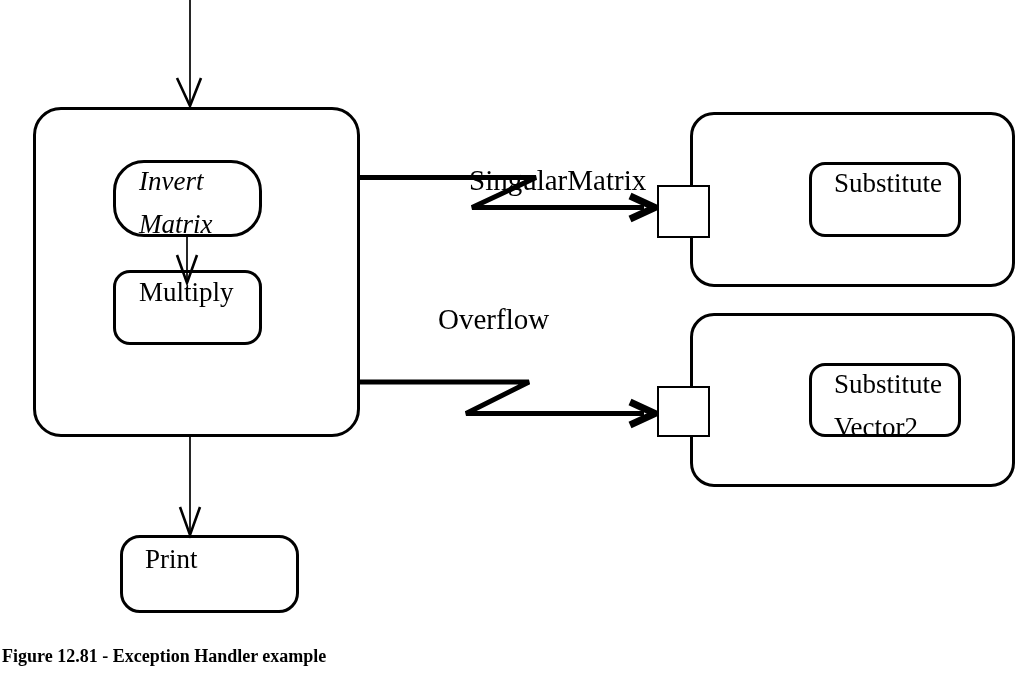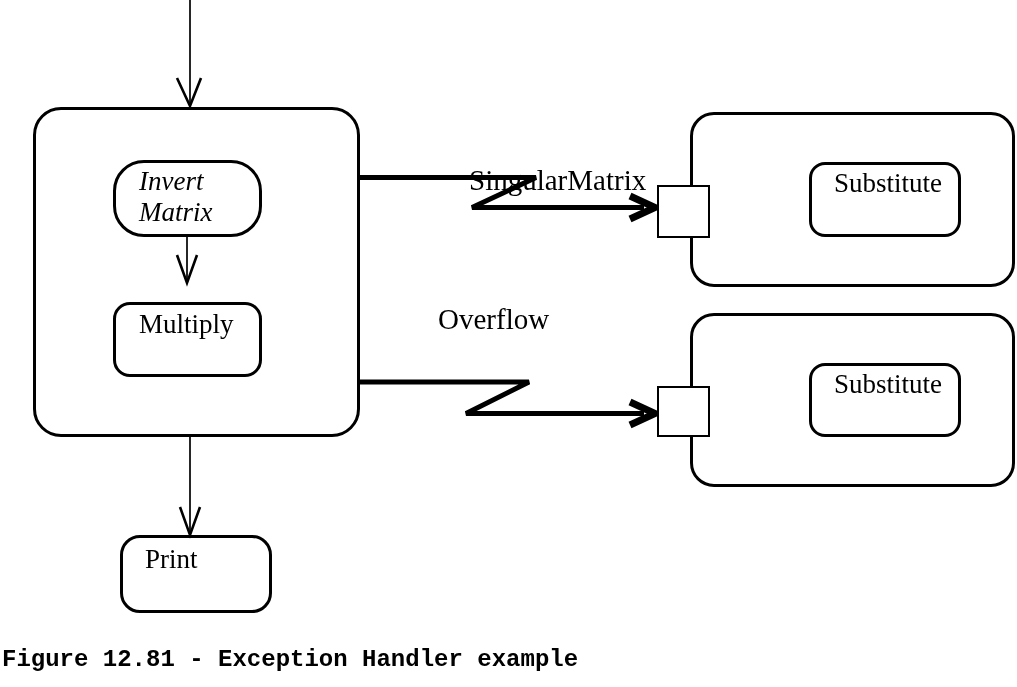--- a/index.html
+++ b/index.html
@@ -38,28 +38,28 @@
     color: #000000;
   }
   .act-invert {
     left: 113px; top: 160px;
     width: 149px; height: 77px;
     border-radius: 31px;
     padding: 3px 0 0 23px;
     font-style: italic;
   }
   .act-multiply {
-    left: 113px; top: 302px;
+    left: 113px; top: 270px;
     width: 149px; height: 75px;
     border-radius: 17px;
     padding: 4px 0 16px 23px;
   }
   .act-print {
     left: 120px; top: 535px;
-    width: 152px; height: 78px;
+    width: 179px; height: 78px;
     border-radius: 20px;
     padding: 6px 0 0 22px;
   }
   .handler-1 {
     left: 690px; top: 112px;
     width: 325px; height: 175px;
     border-radius: 24px;
   }
   .handler-2 {
     left: 690px; top: 313px;
@@ -91,27 +91,27 @@
     position: absolute;
     font-size: 29px;
     color: #000000;
     white-space: nowrap;
   }
   .label-singular { left: 469px; top: 130px; margin-top: 34px; }
   .label-overflow { left: 438px; top: 303px; }
   .caption {
     position: absolute;
     left: 2px; top: 646px;
-    font-family: Liberation Mono, monospace;
+    font-family: Liberation Serif, serif;
     font-weight: bold;
-    font-size: 24px;
+    font-size: 18px;
     color: #000000;
     white-space: nowrap;
   }
-  .line2 { display: block; }
+  .line2 { display: block; margin-top: 12px; }
 </style>
 </head>
 <body>
 
 <div class="stage">
 
   <svg class="arrow-layer" viewBox="0 0 1017 687" xmlns="http://www.w3.org/2000/svg">
     <g stroke="#000000" fill="none">
 
       <line x1="190" y1="0" x2="190" y2="104" stroke-width="1.7"></line>
@@ -150,20 +150,21 @@
   <div class="edge-label label-overflow">Overflow</div>
 
   <div class="box handler-1"></div>
   <div class="box activity act-sub1">
     <span>Substitute</span>
   </div>
 
   <div class="box handler-2"></div>
   <div class="box activity act-sub2">
     <span>Substitute</span>
+    <span class="line2">Vector2</span>
   </div>
 
   <div class="port-square port-1"></div>
   <div class="port-square port-2"></div>
 
   <div class="caption">Figure 12.81 - Exception Handler example</div>
 
 </div>
 
 </body></html>

